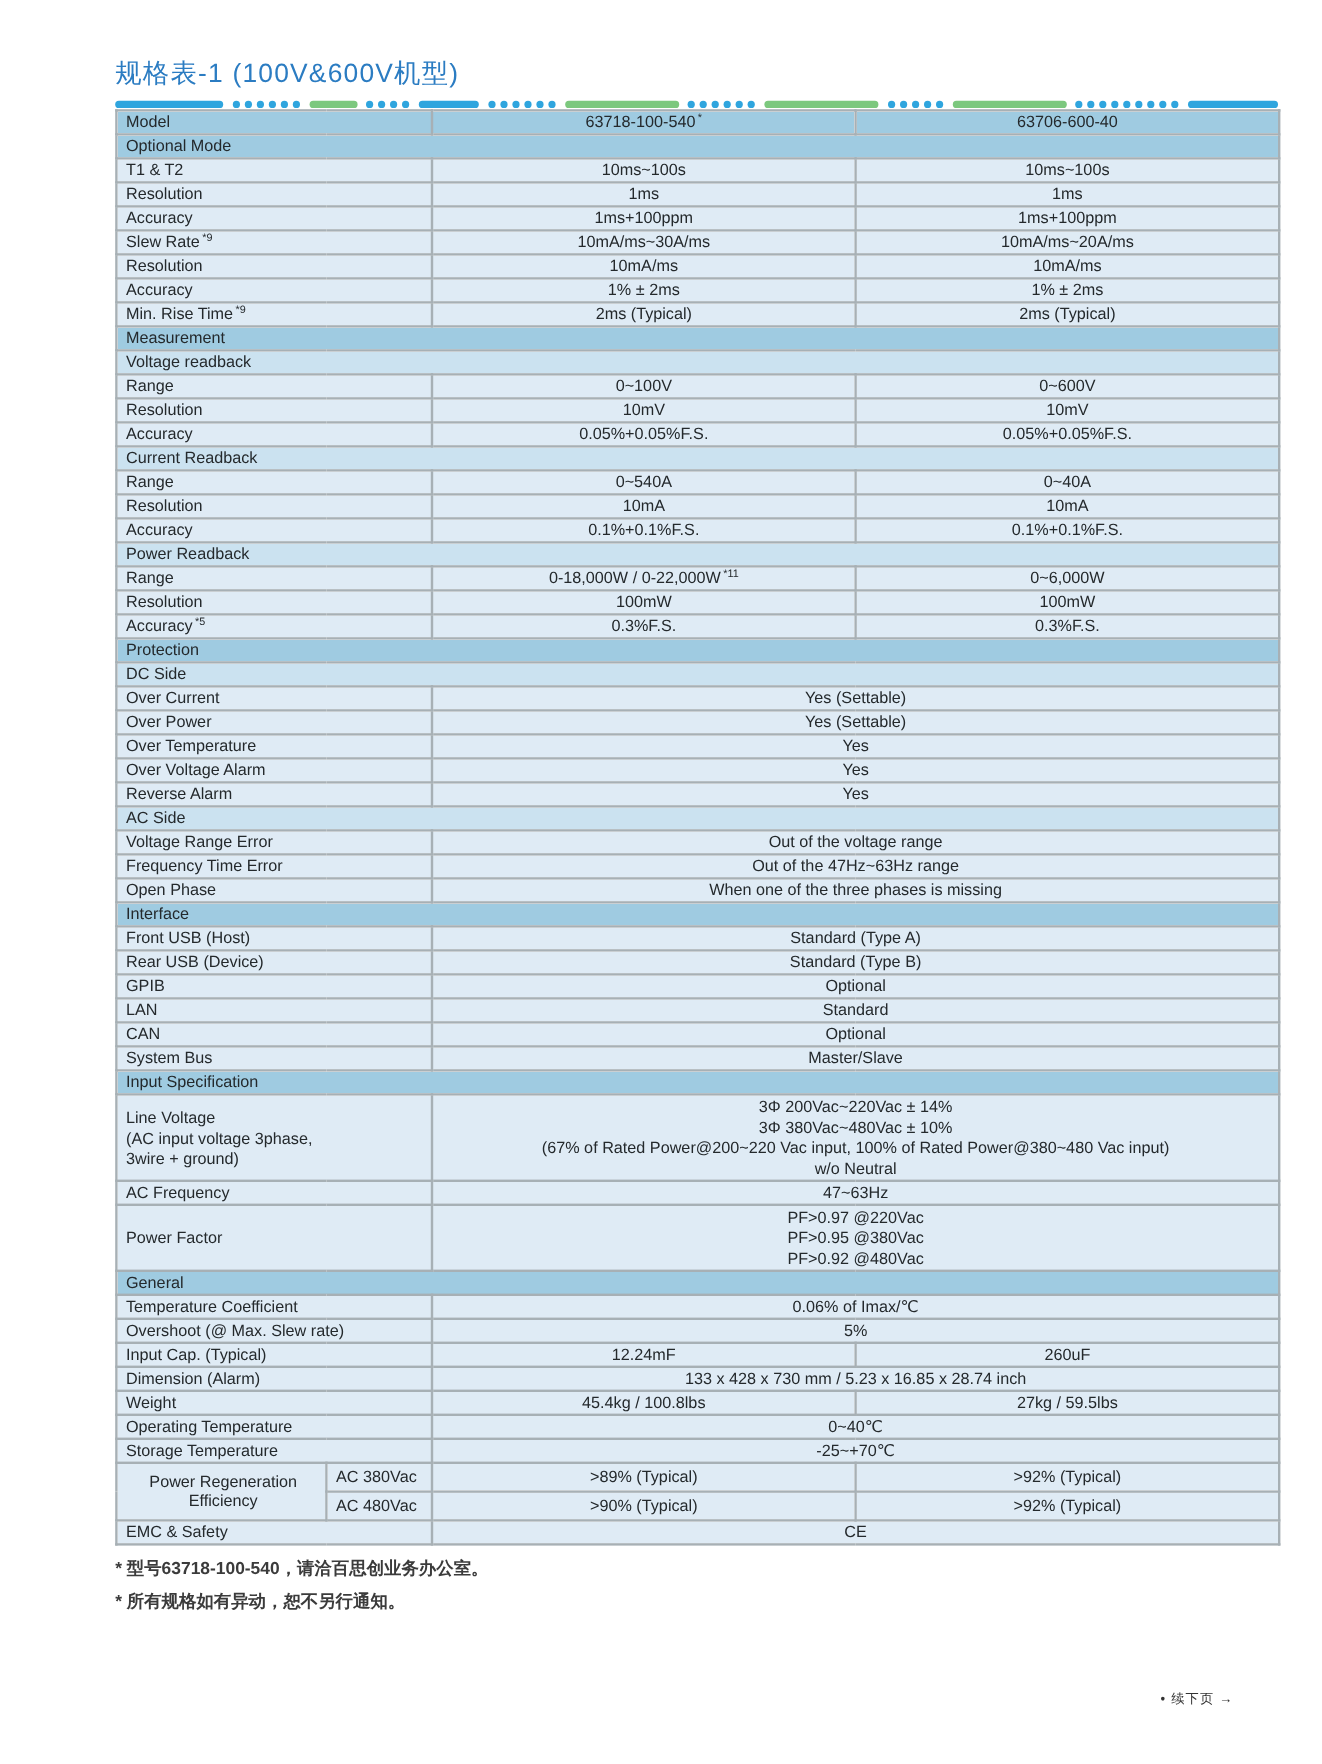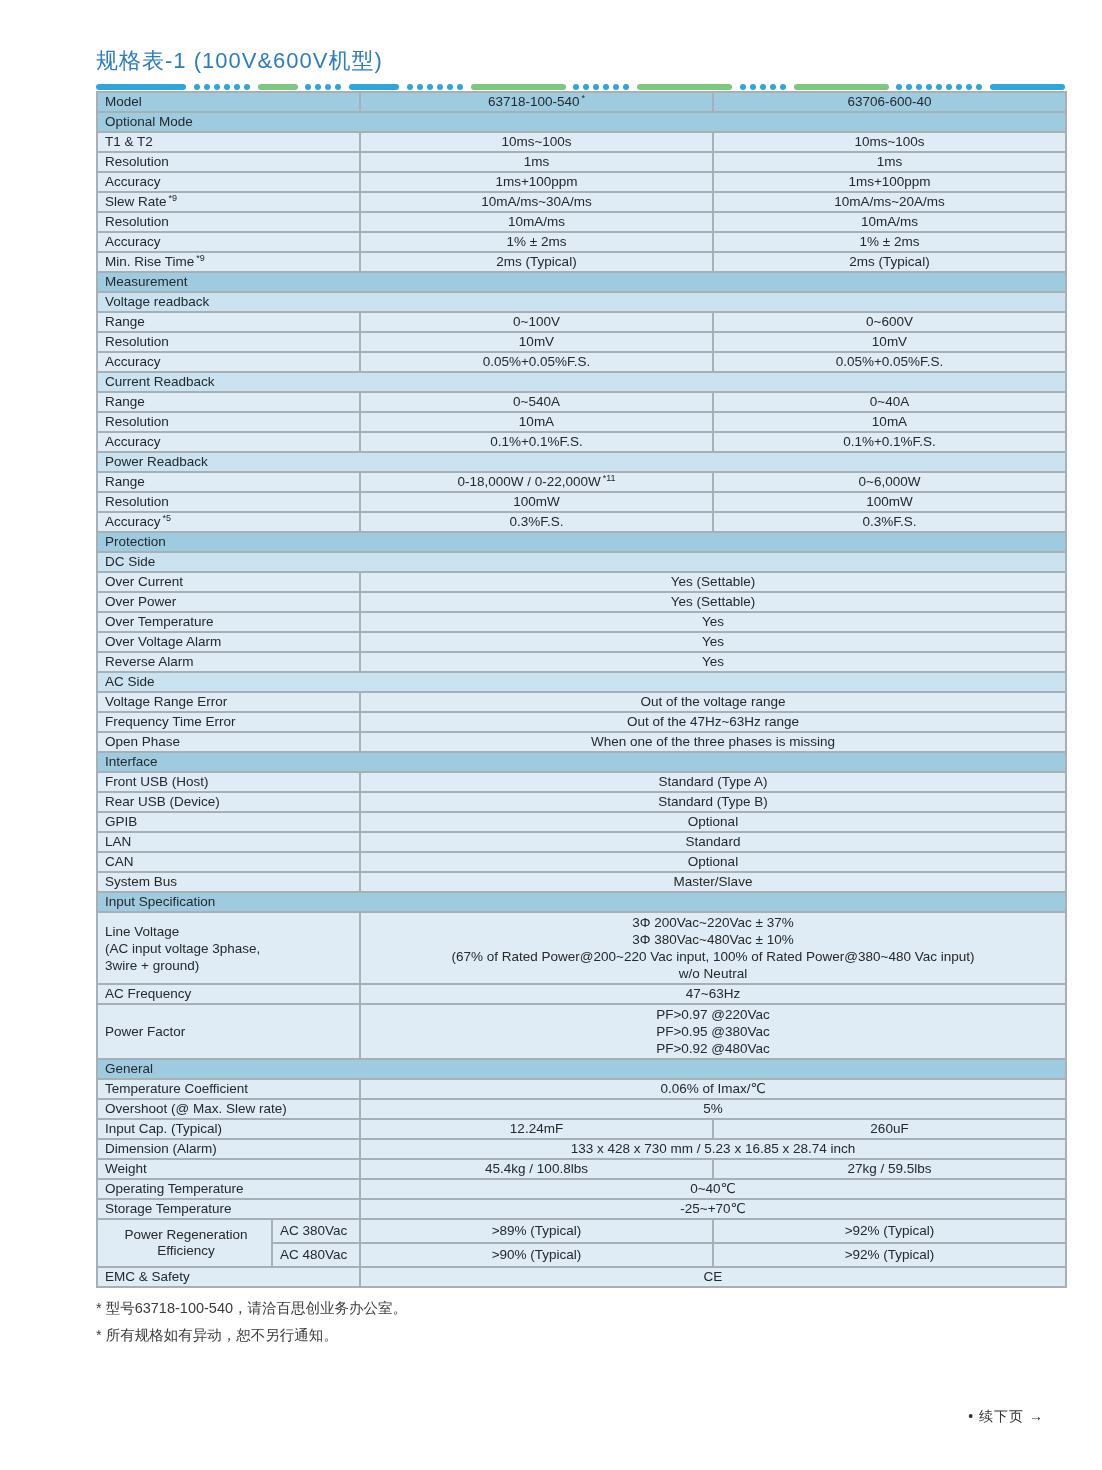--- a/index.html
+++ b/index.html
@@ -35,23 +35,23 @@
     font-size:13.5px;line-height:16px;height:20px;padding:1px 4px 1px 7px;
     color:var(--text-color);vertical-align:middle;overflow:hidden;white-space:nowrap;
   }
   table.spec td.val{text-align:center;padding:1px 4px;}
   table.spec td.section{background:var(--section-blue);}
   table.spec td.subsection{background:var(--subsection-blue);}
   table.spec td.hdr{background:var(--section-blue);}
   table.spec td .line{line-height:17px;white-space:nowrap;}
   table.spec sup{font-size:9px;line-height:0;vertical-align:super;margin-left:2px;}
   .footnotes{margin-top:10px;}
-  .footnote{margin:0 0 7px 0;font-size:14.5px;color:var(--note-color);line-height:20px;}
+  .footnote{margin:0 0 7px 0;font-size:14.5px;color:var(--note-color);line-height:20px;font-weight:bold;}
   .continue-note{
-    position:absolute;right:58px;top:1408px;font-size:14px;color:#333333;
+    position:absolute;right:74px;top:1408px;font-size:11px;color:#333333;
     letter-spacing:1px;
   }
 </style>
 </head>
 <body>
 
 <div class="content">
   <h1 class="page-title">规格表-1 (100V&amp;600V机型)</h1>
   <div class="divider">
       <span class="bar blue" style="width: 90px;"></span>
@@ -290,21 +290,21 @@
         <tr>
           <td class="section" colspan="4"><span>Input Specification</span></td>
         </tr>
         <tr>
           <td class="label" colspan="2">
             <div class="line">Line Voltage</div>
             <div class="line">(AC input voltage 3phase,</div>
             <div class="line">3wire + ground)</div>
           </td>
           <td class="val" colspan="2">
-            <div class="line">3Φ 200Vac~220Vac ± 37%</div>
+            <div class="line">3Φ 200Vac~220Vac ± 14%</div>
             <div class="line">3Φ 380Vac~480Vac ± 10%</div>
             <div class="line">(67% of Rated Power@200~220 Vac input, 100% of Rated Power@380~480 Vac input)</div>
             <div class="line">w/o Neutral</div>
           </td>
         </tr>
         <tr>
           <td class="label" colspan="2"><span>AC Frequency</span></td>
           <td class="val" colspan="2"><span>47~63Hz</span></td>
         </tr>
         <tr>

